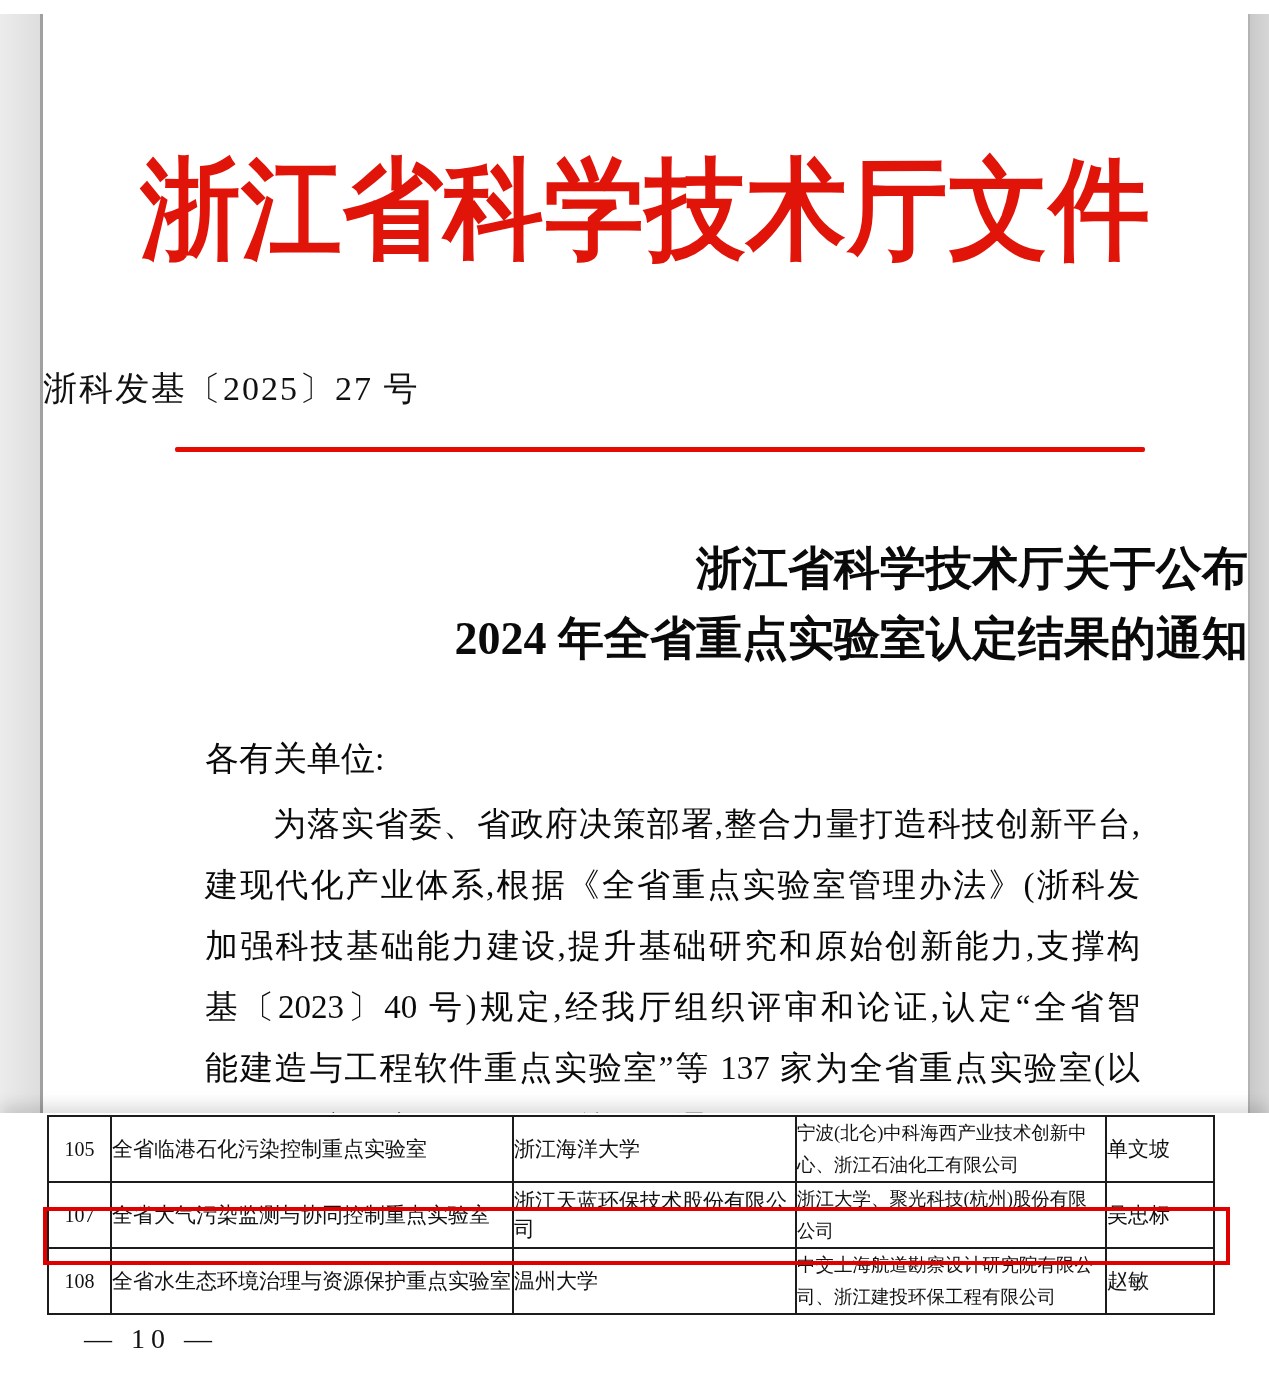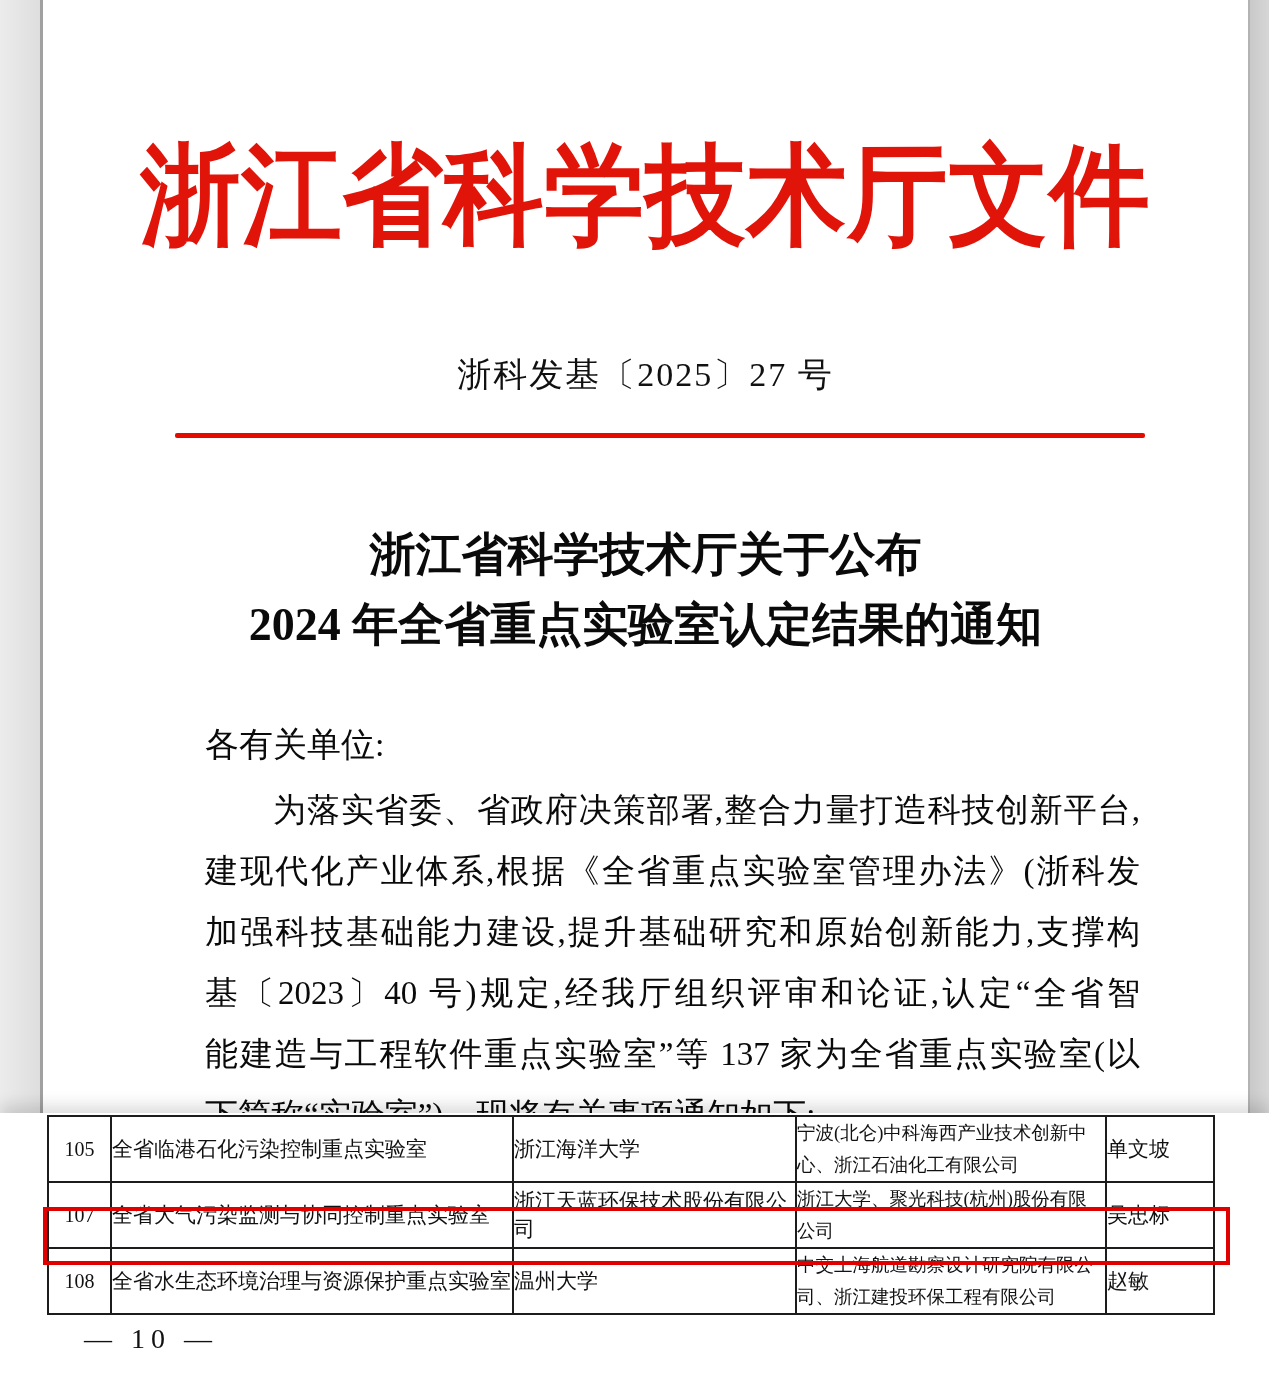--- a/index.html
+++ b/index.html
@@ -11,21 +11,21 @@
   .screen {
     position: relative;
     width: 1269px;
     height: 1386px;
     overflow: hidden;
     background: #ffffff;
   }
   
   .page-area {
     position: absolute;
-    left: 0; top: 0;
+    left: 0; top: 14px;
     width: 1043px;
     height: 1113px;
     background: #fef9c3;
   }
   .gutter-left {
     position: absolute;
     left: 0; top: 0;
     width: 40px; height: 1113px;
     background: linear-gradient(to right, #ececec, #dedede);
     border-right: 3px solid #a0a0a0;
@@ -54,37 +54,37 @@
     line-height: 130px;
     font-weight: 900;
     letter-spacing: 1px;
     color: #e1140a;
     transform: scaleY(1.1);
   }
   .doc-number {
     position: absolute;
     left: 0; top: 352px;
     width: 100%;
-    text-align: center;
+    text-align: left;
     font-size: 34px;
     letter-spacing: 2px;
     color: #111111;
   }
   .red-rule {
     position: absolute;
     left: 132px; top: 433px;
     width: 970px; height: 5px;
     background: #e50b00;
     border-radius: 2px;
   }
   .notice-title {
     position: absolute;
     left: 0; top: 524px;
     width: 100%;
-    text-align: center;
+    text-align: right;
     font-weight: 700;
     font-size: 46px;
     color: #0a0a0a;
     font-family: Liberation Serif, serif;
   }
   .notice-title .line1 { line-height: 62px; }
   .notice-title .line2 { line-height: 62px; margin-top: 8px; }
   .salutation {
     position: absolute;
     left: 162px; top: 722px;

